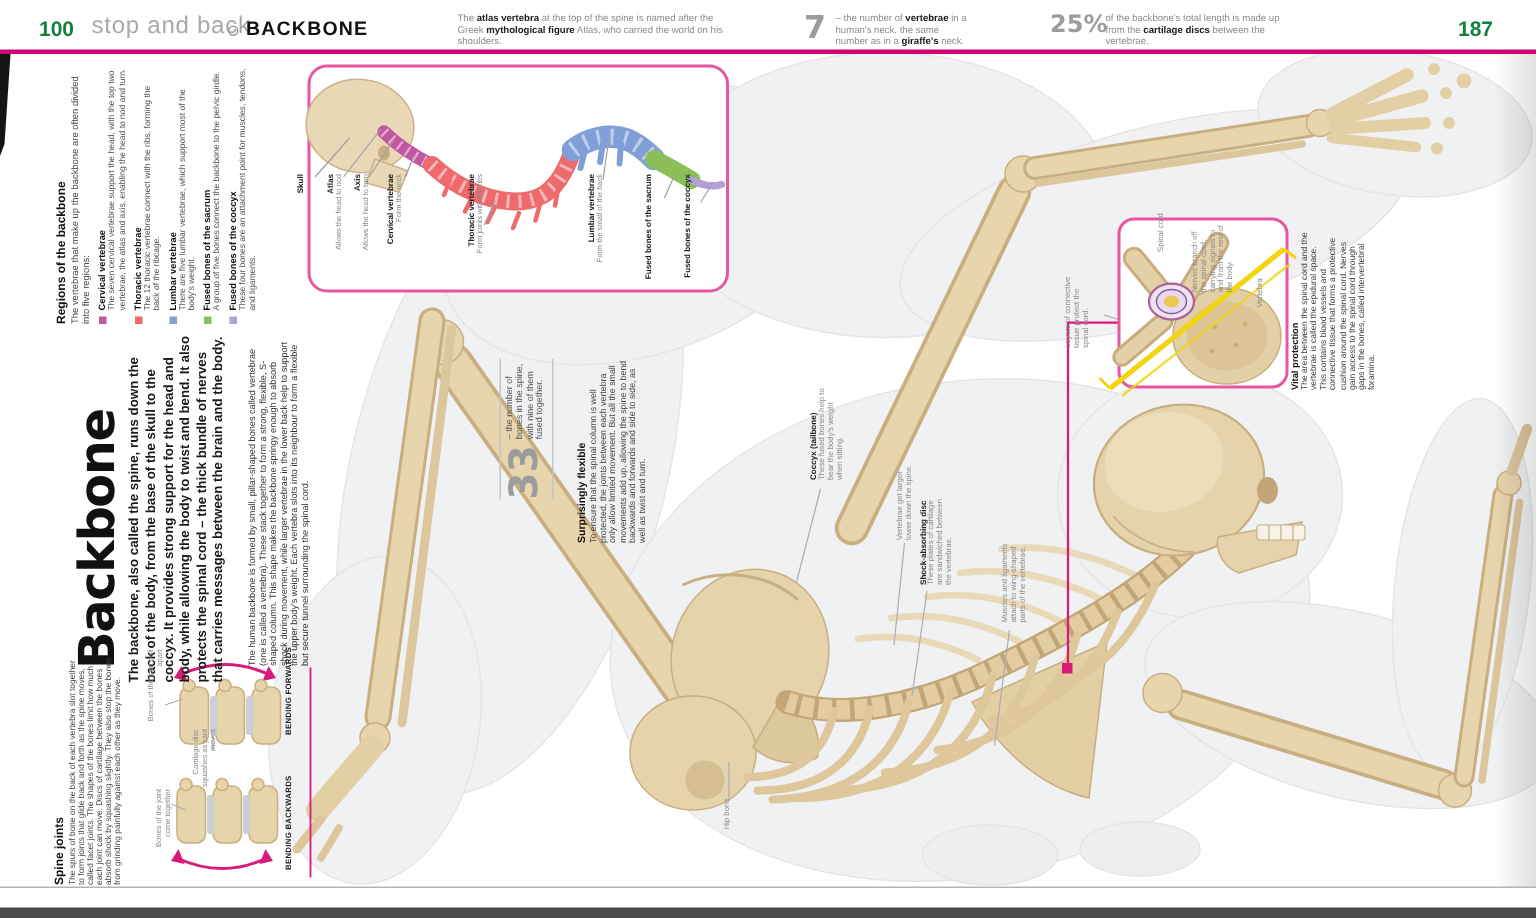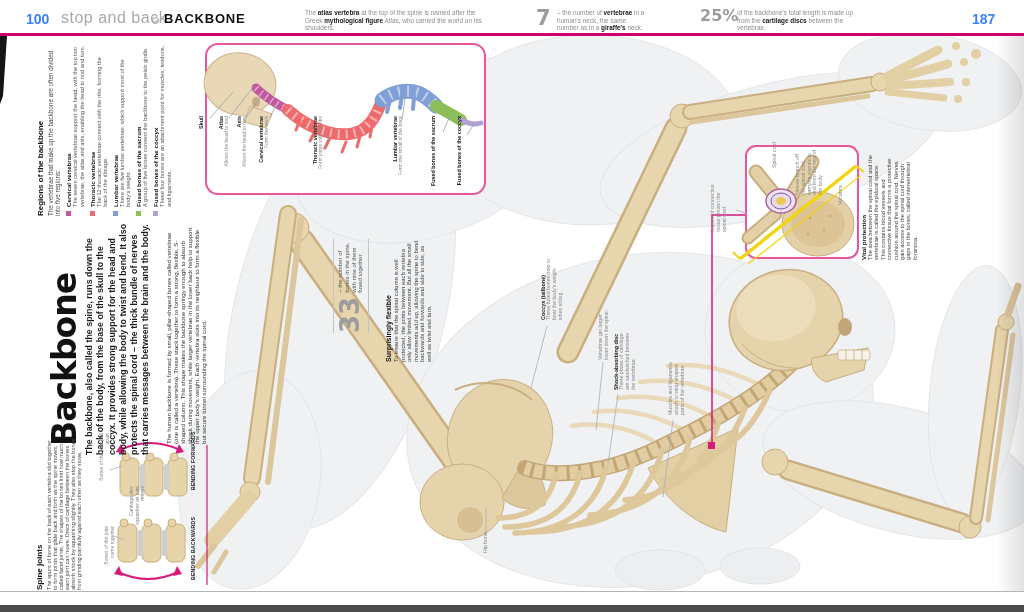--- a/index.html
+++ b/index.html
@@ -1,21 +1,21 @@
 <!DOCTYPE html>
 <html><head>
 <meta charset="utf-8">
 <style>
   html,body{margin:0;padding:0;background:#ffffff;}
   #page{position:relative;width:1024px;height:612px;overflow:hidden;background:#ffffff;
         font-family:"Liberation Sans",sans-serif;}
   
   #header{position:absolute;left:0;top:0;width:1024px;height:36px;background:#fff;z-index:30;}
   #accent-rule{position:absolute;left:0;top:33px;width:1024px;height:3px;background:#cf0072;}
-  .pagenum{position:absolute;top:11px;font-size:14px;font-weight:bold;color:#3b82f6;}
+  .pagenum{position:absolute;top:11px;font-size:14px;font-weight:bold;color:#15803d;}
   #sectiontitle{position:absolute;left:61px;top:9px;font-size:16px;color:#a9a9a9;letter-spacing:.5px;}
   #headerdot{position:absolute;left:152px;top:17px;width:5px;height:5px;border:1px solid #9a9a9a;border-radius:50%;}
   #spreadtitle{position:absolute;left:164px;top:11px;font-size:13px;font-weight:bold;color:#111;letter-spacing:.8px;}
   .fact{position:absolute;top:9px;font-size:6.4px;line-height:7.6px;color:#8d8d8d;}
   .fact b{color:#1a1a1a;}
   .bignum{position:absolute;top:6px;font-weight:bold;color:#9c9c9c;font-family:"DejaVu Sans",sans-serif;}
   
   #design{position:absolute;left:0;top:0;width:612px;height:1024px;transform-origin:0 0;
           transform:translateY(612px) rotate(-90deg);z-index:20;}
   .abs{position:absolute;}

